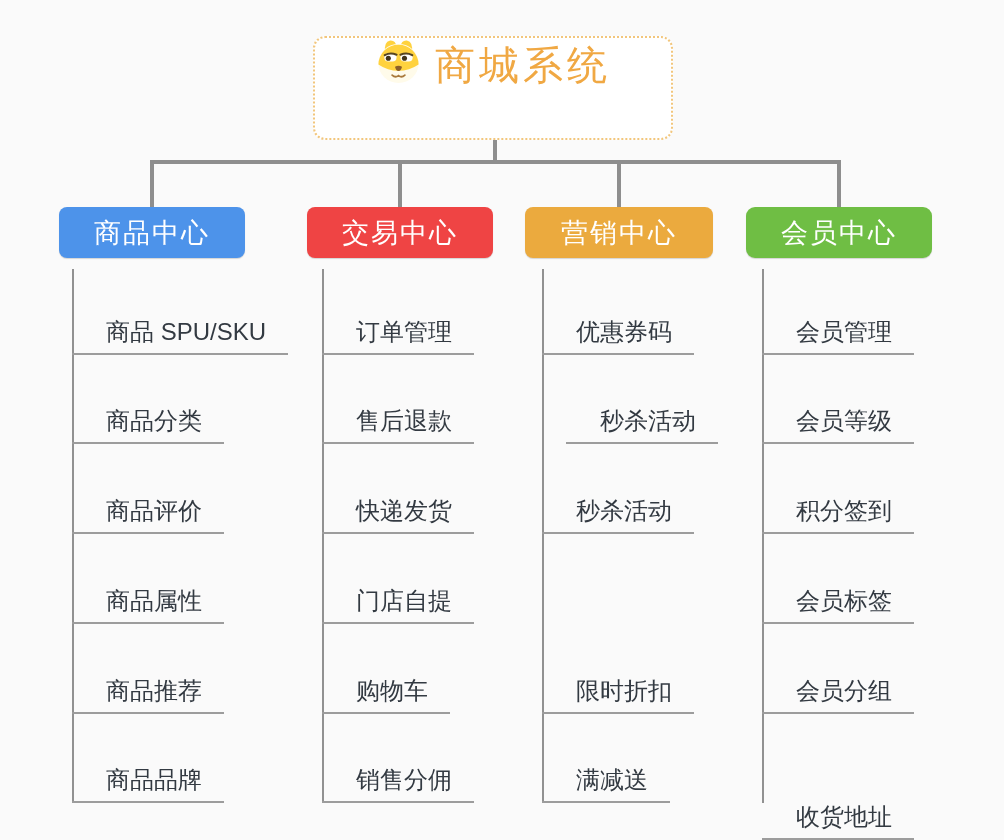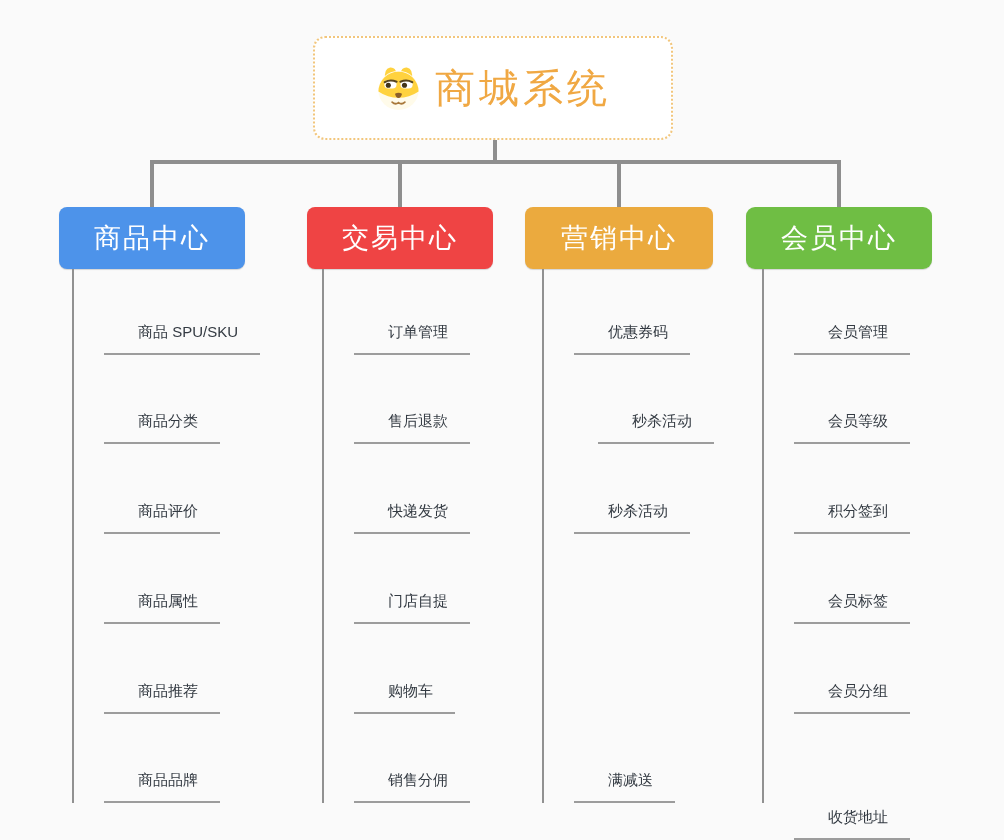--- a/index.html
+++ b/index.html
@@ -21,60 +21,58 @@
   
   .root {
     position: absolute;
     left: 313px; top: 36px;
     width: 360px; height: 104px;
     box-sizing: border-box;
     background: #ffffff;
     border: 2px dotted #f2c67c;
     border-radius: 12px;
     display: flex;
-    align-items: center;
     justify-content: center;
     gap: 13px;
   }
   .root-title {
     font-size: 40px;
     letter-spacing: 4px;
     color: #f0a843;
     font-weight: 500;
     white-space: nowrap;
   }
 
   
   .cat {
     position: absolute;
     top: 207px;
-    width: 186px; height: 62px;
+    width: 186px; height: 51px;
     border-radius: 8px;
     display: flex;
     align-items: center;
     justify-content: center;
     box-shadow: 0 1px 1px rgba(0,0,0,0.15);
   }
   .cat span {
     color: #ffffff;
     font-size: 27px;
     letter-spacing: 2px;
     white-space: nowrap;
   }
 
   
   .leaf {
     position: absolute;
     white-space: nowrap;
-    font-size: 15px;
+    font-size: 24px;
     line-height: 29px;
     color: #333a42;
     padding: 0 22px 7px 34px;
     border-bottom: 2px solid #9c9c9c;
-    margin-left: 32px;
   }
 </style>
 </head>
 <body>
 
 <div class="canvas">
 
   <div class="conn" style="left:493px;top:139px;width:4px;height:22px"></div>
   <div class="conn" style="left:150px;top:160px;width:691px;height:4px"></div>
   <div class="conn" style="left:150px;top:160px;width:4px;height:47px"></div>
@@ -122,20 +120,21 @@
   <div class="leaf" style="left:322px;top:676px">购物车</div>
   <div class="leaf" style="left:322px;top:765px">销售分佣</div>
 
   <div class="cat" style="left: 525px; width: 188px; background: rgb(235, 170, 62);">
     <span>营销中心</span>
   </div>
   <div class="vline" style="left:542px;top:269px;height:534px"></div>
   <div class="leaf" style="left:542px;top:317px">优惠券码</div>
   <div class="leaf" style="left:566px;top:406px">秒杀活动</div>
   <div class="leaf" style="left:542px;top:496px">秒杀活动</div>
+  <div class="leaf" style="left:542px;top:676px">限时折扣</div>
   <div class="leaf" style="left:542px;top:765px">满减送</div>
 
   <div class="cat" style="left: 746px; background: rgb(111, 190, 68); border-radius: 9px;">
     <span>会员中心</span>
   </div>
   <div class="vline" style="left:762px;top:269px;height:534px"></div>
   <div class="leaf" style="left:762px;top:317px">会员管理</div>
   <div class="leaf" style="left:762px;top:406px">会员等级</div>
   <div class="leaf" style="left:762px;top:496px">积分签到</div>
   <div class="leaf" style="left:762px;top:586px">会员标签</div>

